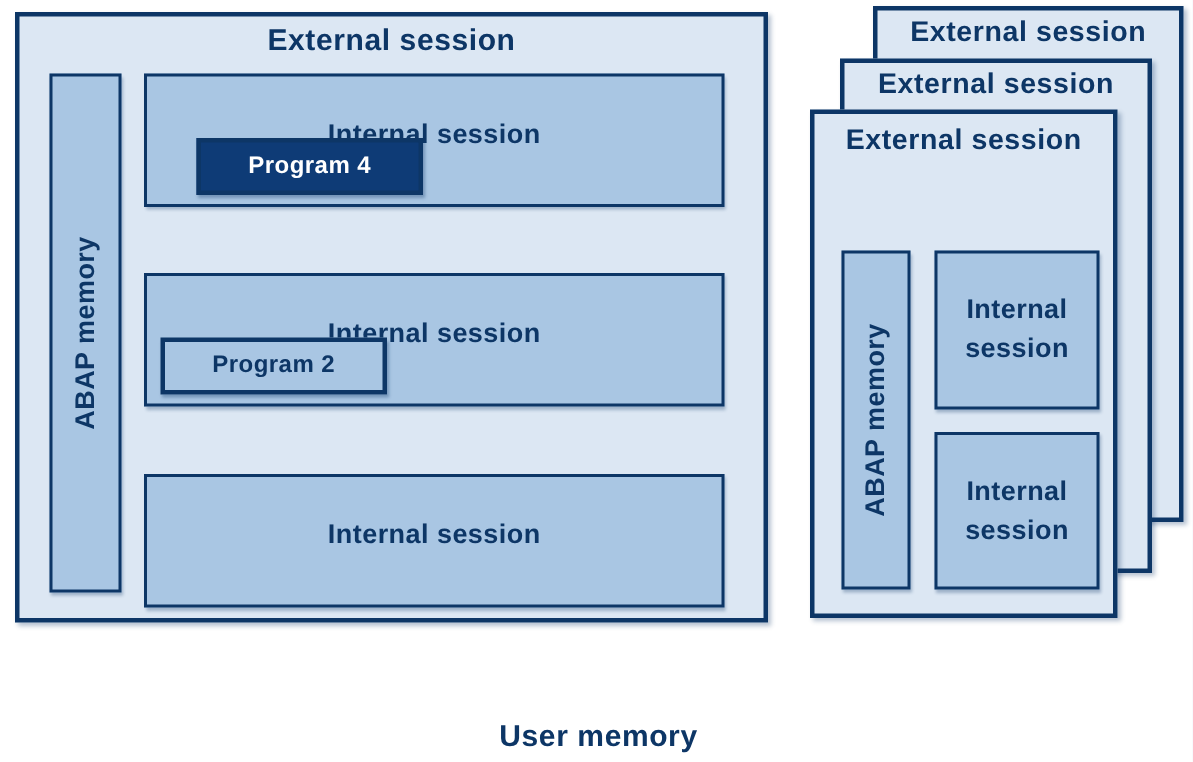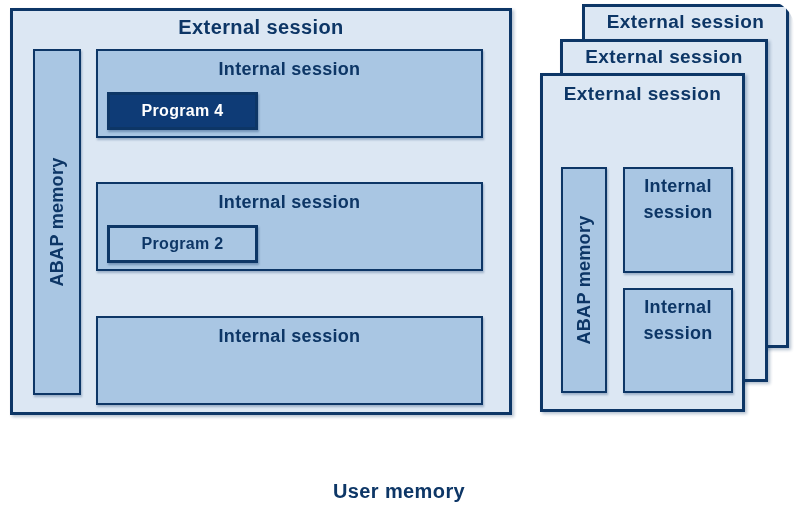--- a/index.html
+++ b/index.html
@@ -18,21 +18,20 @@
     font-family: "Liberation Sans", "DejaVu Sans", sans-serif;
     font-weight: bold;
     color: var(--text);
   }
   .page {
     position: relative;
     width: 795px;
     height: 508px;
     background: var(--page-bg);
     overflow: hidden;
-    border-radius: 30px;
   }
   .box { position: absolute; }
   .ext-box {
     background: var(--session-fill);
     border: 3px solid var(--line);
     box-shadow: 2px 2px 3px rgba(13, 54, 102, 0.30);
   }
   .box-title {
     text-align: center;
     font-size: 20px;
@@ -46,20 +45,21 @@
     background: var(--inner-fill);
     border: 2px solid var(--line);
     box-shadow: 1px 2px 2px rgba(13, 54, 102, 0.30);
   }
   .int-title {
     text-align: center;
     font-size: 18px;
     letter-spacing: 0.3px;
     padding-top: 6px;
     line-height: 24px;
+    margin-top: 20px;
   }
   .small-is .int-title { padding-top: 4px; line-height: 26px; }
   .abap-bar {
     position: absolute;
     background: var(--inner-fill);
     border: 2px solid var(--line);
     box-shadow: 1px 2px 2px rgba(13, 54, 102, 0.30);
   }
   .vlabel {
     position: absolute;
@@ -80,20 +80,21 @@
     background: var(--inner-fill);
     text-align: center;
     line-height: 32px;
     font-size: 16px;
     letter-spacing: 0.3px;
     box-shadow: 1px 2px 2px rgba(13, 54, 102, 0.35);
   }
   .program.dark {
     background: var(--program-dark-fill);
     color: var(--program-dark-text);
+    margin-left: 24px;
   }
   
   .left-ext { left: 10px; top: 8px; width: 502px; height: 407px; }
   .left-abap { left: 20px; top: 38px; width: 48px; height: 346px; }
   .is1 { left: 83px; top: 38px;  width: 387px; height: 89px; }
   .is2 { left: 83px; top: 171px; width: 387px; height: 89px; }
   .is3 { left: 83px; top: 305px; width: 387px; height: 89px; }
   
   .stack-back   { left: 582px; top: 4px;  width: 207px; height: 344px; }
   .stack-middle { left: 560px; top: 39px; width: 208px; height: 343px; }

